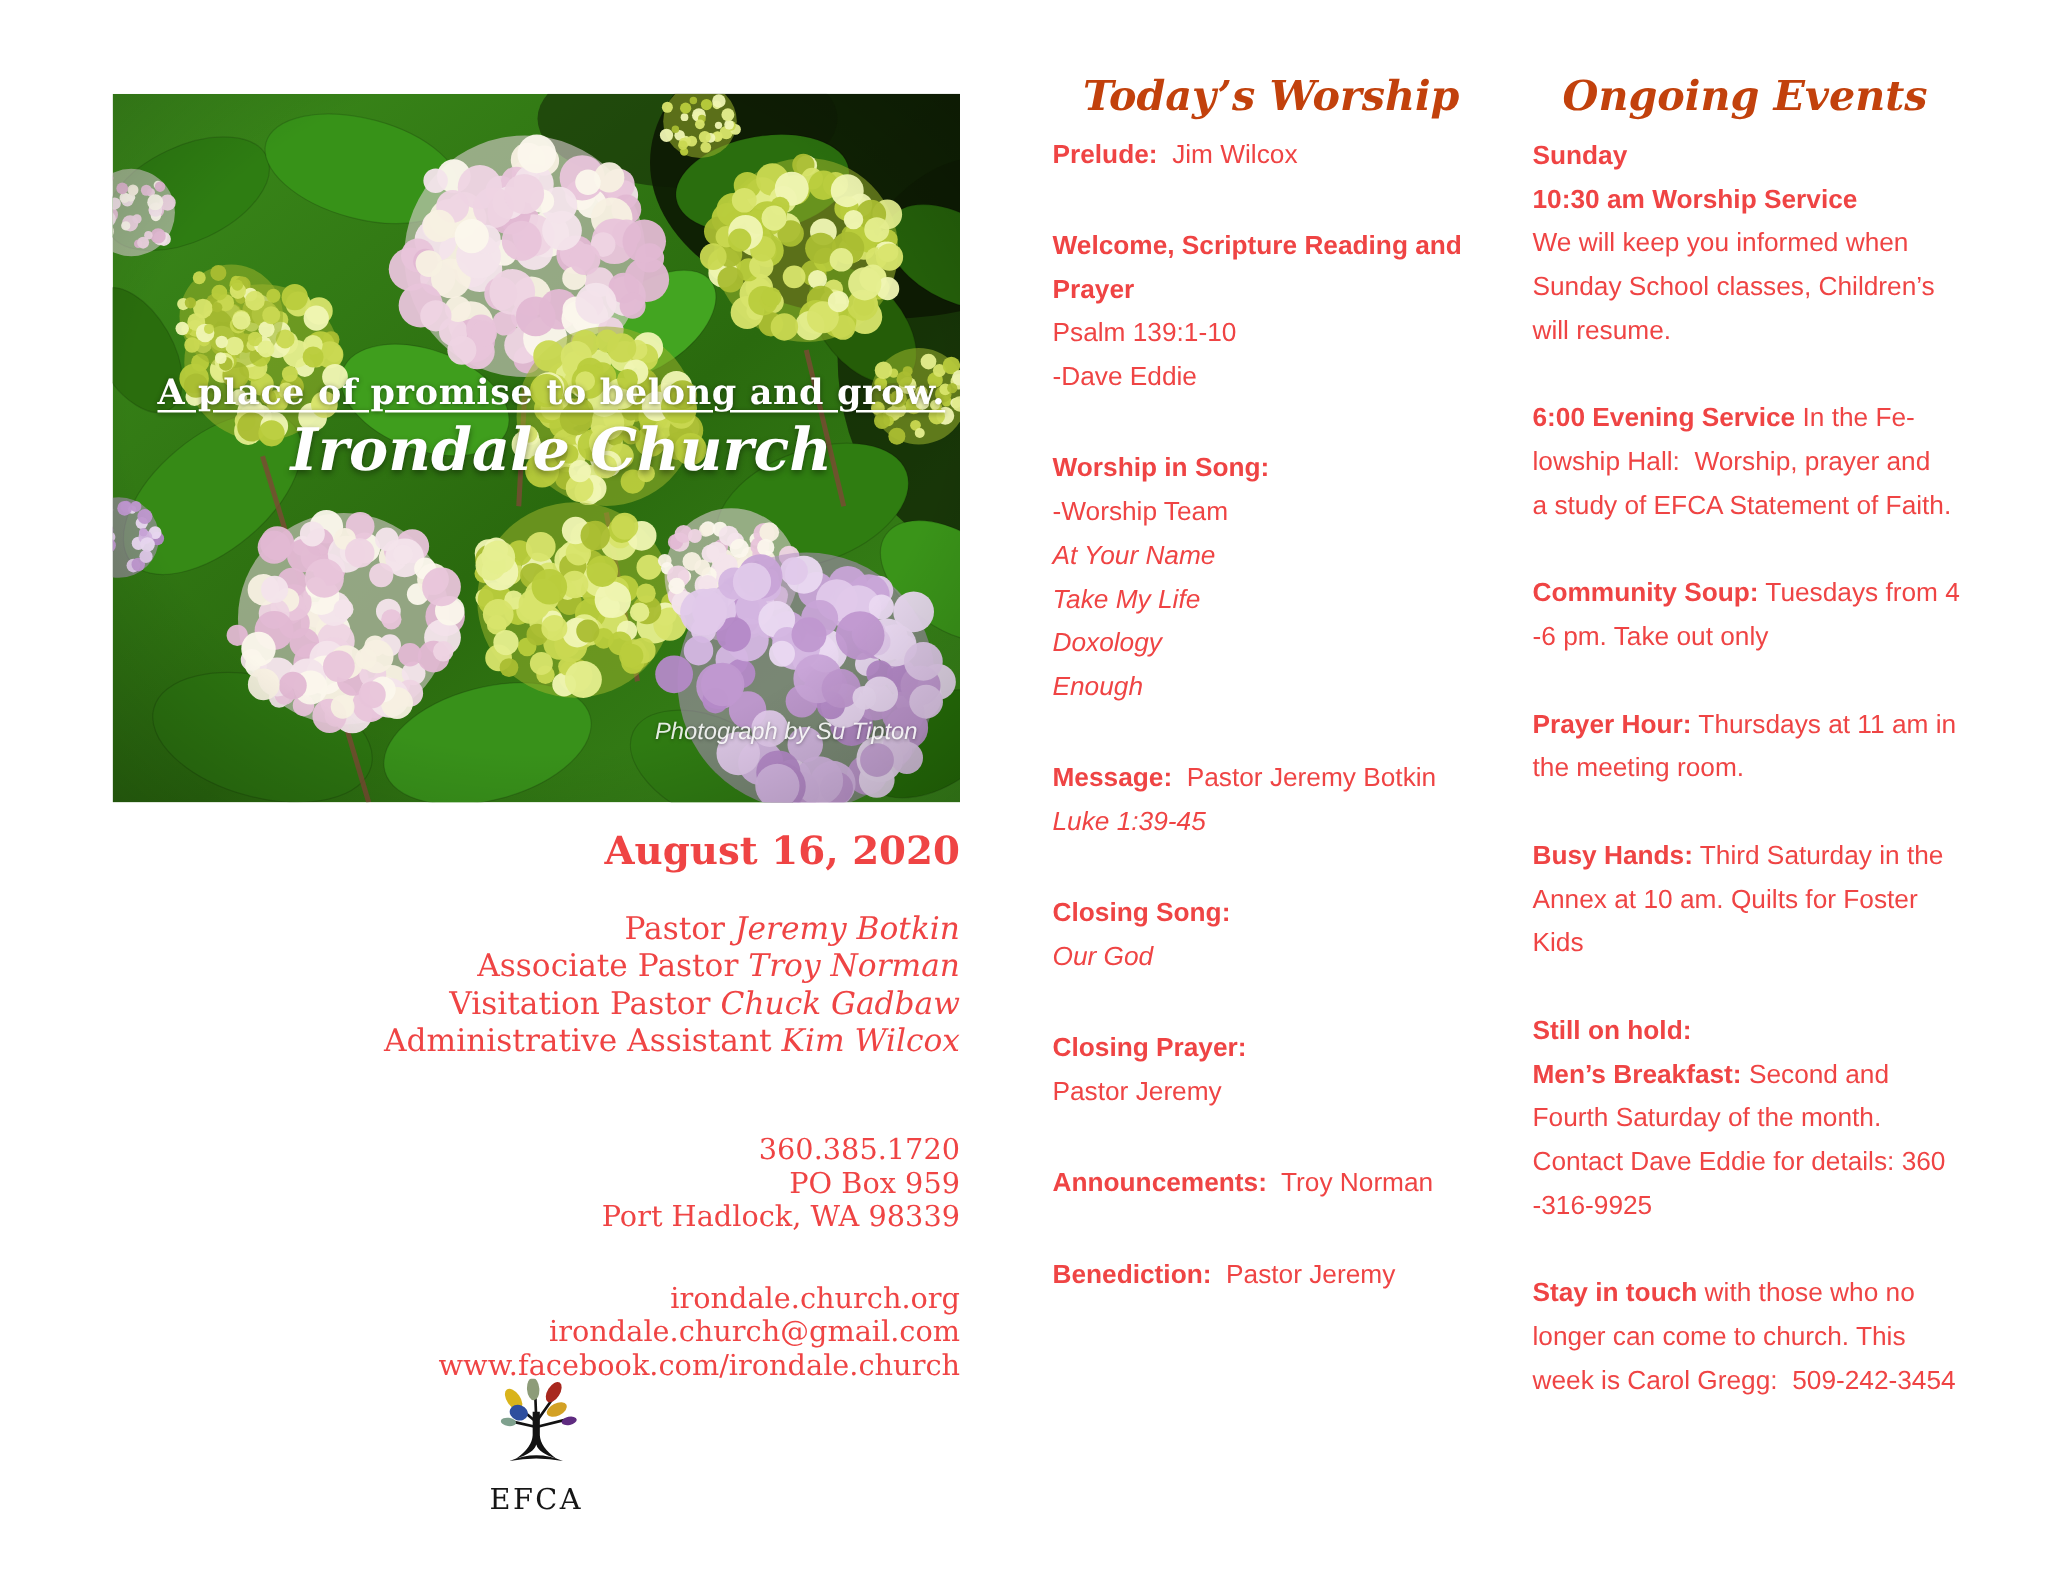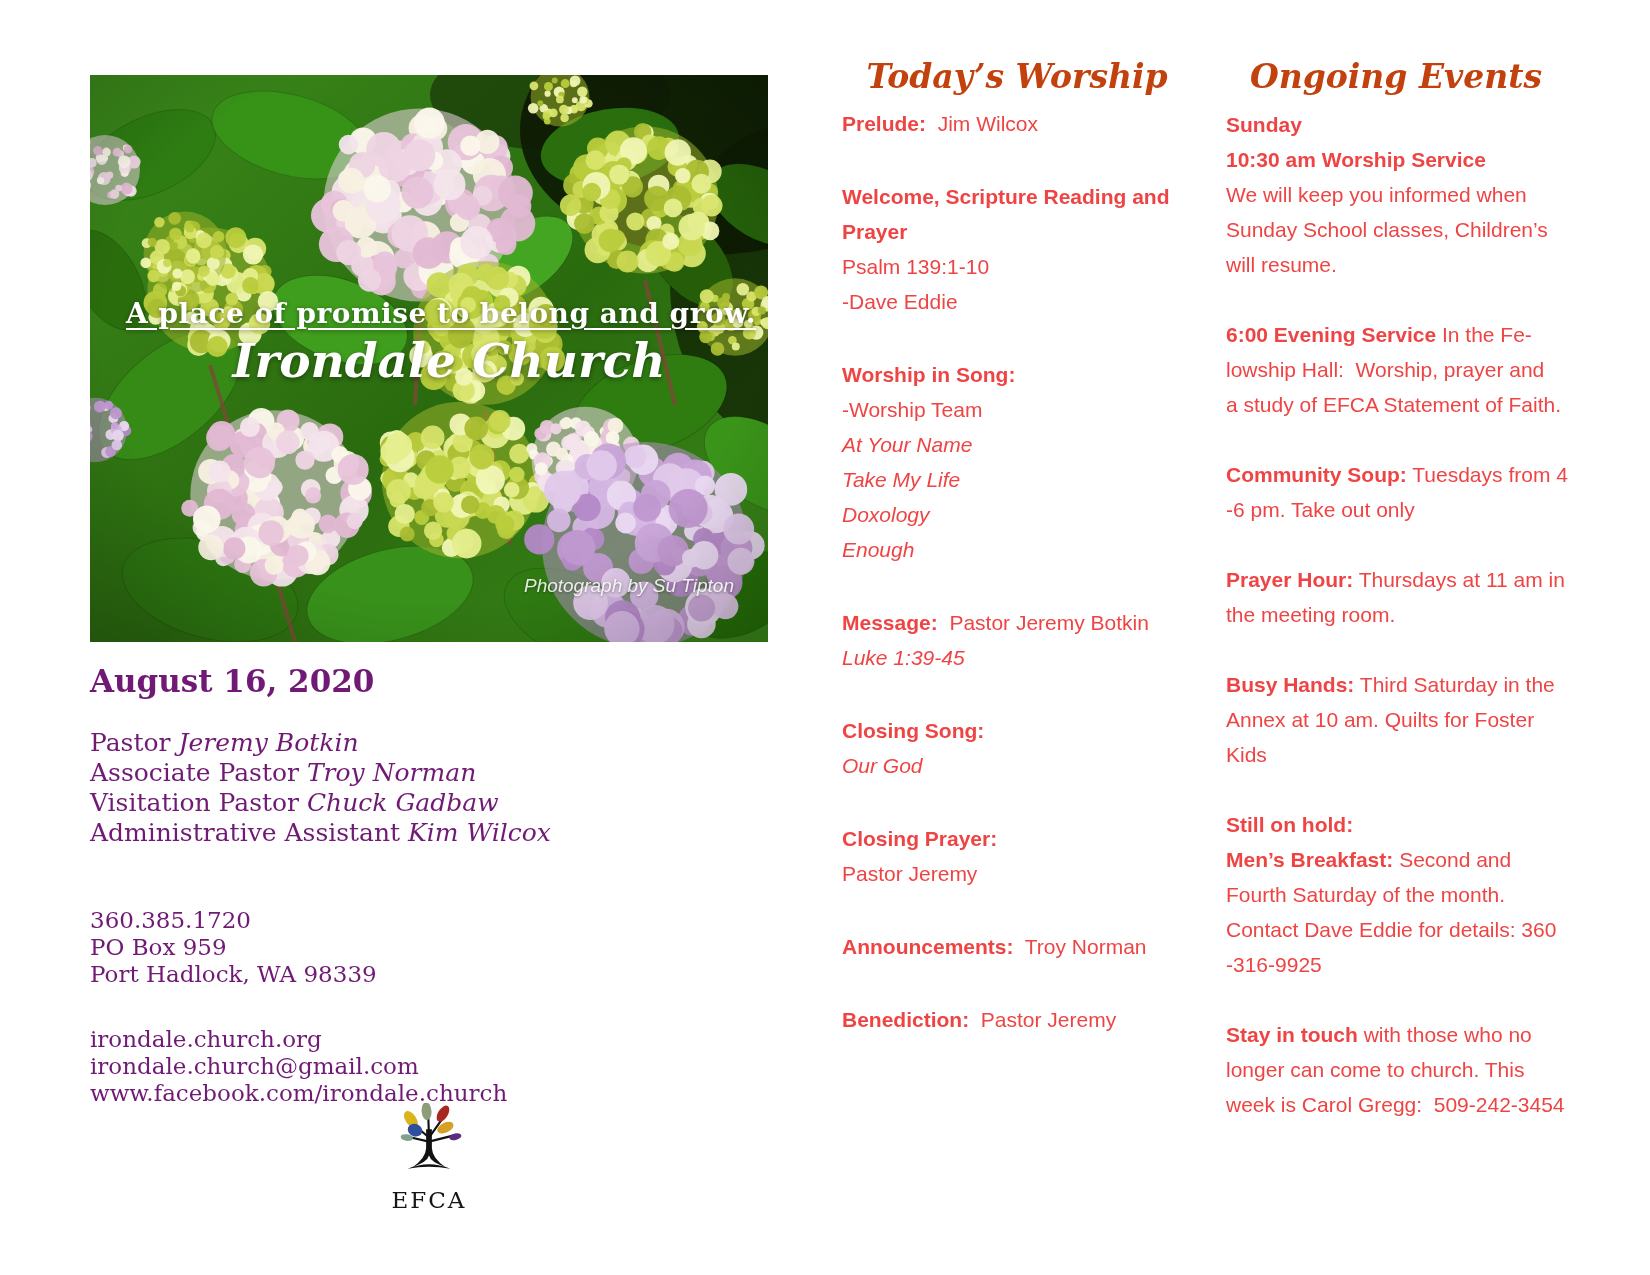--- a/index.html
+++ b/index.html
@@ -24,21 +24,21 @@
   .cover-title{
     position:absolute;left:0;top:258px;width:100%;text-align:center;
     font-family:"DejaVu Serif",serif;font-weight:bold;font-style:italic;font-size:47px;
     color:#ffffff;text-shadow:0 2px 5px rgba(0,0,0,.4);white-space:pre;padding-left:20px;
   }
   .photo-credit{
     position:absolute;right:34px;top:500px;
     font-family:"Liberation Sans",sans-serif;font-style:italic;font-size:19px;
     color:rgba(255,255,255,.88);text-shadow:0 1px 3px rgba(0,0,0,.4);
   }
-  .leftcol{position:absolute;left:90px;width:678px;text-align:left;color:#701a75;}
+  .leftcol{position:absolute;left:90px;width:678px;text-align:right;color:#ef4444;}
   .date-line{top:663px;font-family:"DejaVu Serif",serif;font-weight:bold;font-size:31px;}
   .staff{top:728px;font-family:"DejaVu Serif",serif;font-size:25px;line-height:30px;}
   .contact{top:907px;font-family:"DejaVu Serif",serif;font-size:23px;line-height:27px;}
   .web{top:1026px;font-family:"DejaVu Serif",serif;font-size:23px;line-height:27px;}
   .staff .i{font-style:italic;}
   .logo{position:absolute;left:372px;top:1103px;width:114px;text-align:center;}
   .logo svg{display:block;margin:0 auto;width:92px;height:74px;}
   .logo-label{
     font-family:"DejaVu Serif",serif;font-size:23px;letter-spacing:2px;color:#161616;margin-top:10px;
   }

